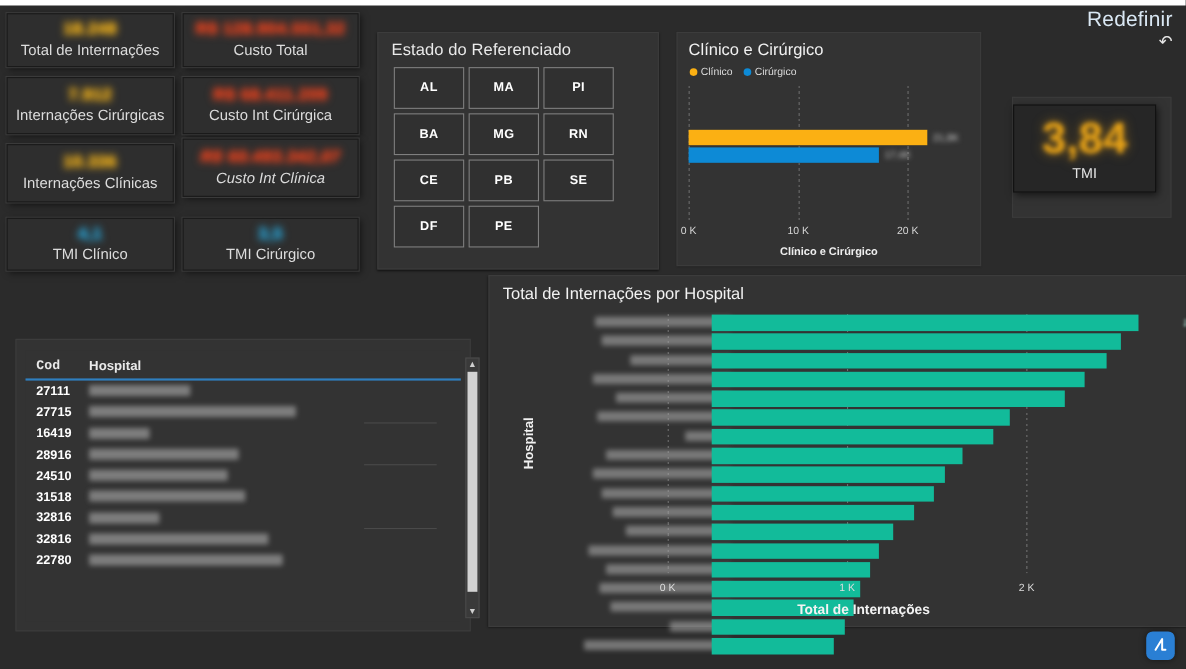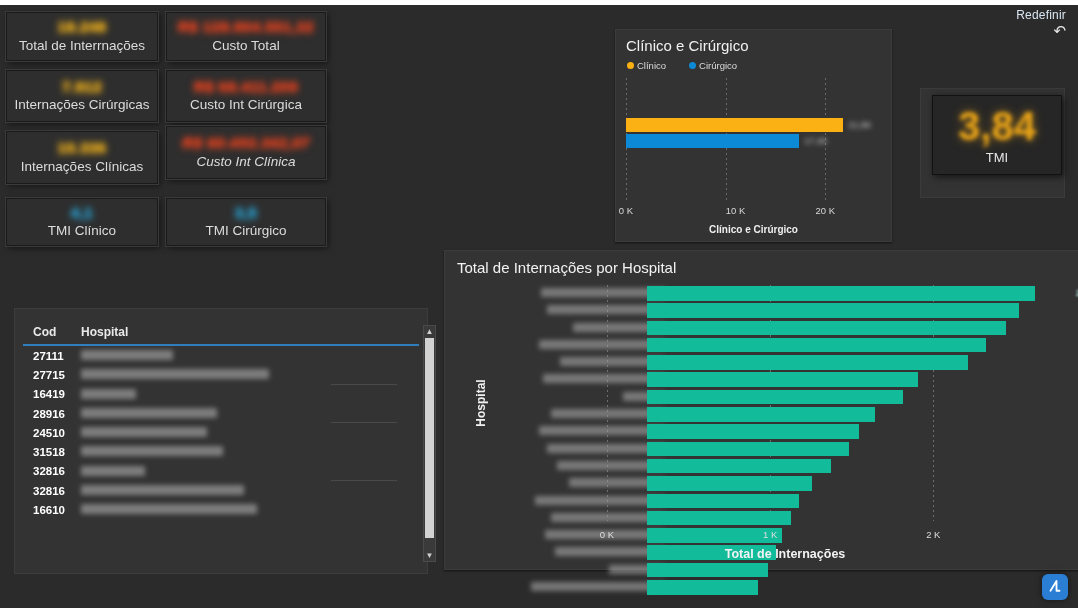--- a/index.html
+++ b/index.html
@@ -30,21 +30,21 @@
     filter:blur(3.2px);line-height:1.1;margin-bottom:3px;
     text-shadow:0 0 4px currentColor;
   }
   .kpi .lbl{font-size:13.5px;color:#dcdcdc;line-height:1.1;}
   .kpi.yellow .val{color:#f5b51c;}
   .kpi.red    .val{color:#e8431f;}
   .kpi.cyan   .val{color:#2aa6d8;}
 
   
   .redefinir{position:absolute;right:12px;top:8px;text-align:right;}
-  .redefinir .txt{font-size:12px;color:#d9e7f3;letter-spacing:.2px;}
+  .redefinir .txt{font-size:19px;color:#d9e7f3;letter-spacing:.2px;}
   .redefinir .undo{font-size:15px;color:#e9e9e9;margin-top:1px;line-height:1;}
   .tmibox{
     position:absolute;background:#262626;border:1px solid #111;
     box-sizing:border-box;display:flex;flex-direction:column;
     align-items:center;justify-content:center;
     box-shadow:2px 2px 7px rgba(0,0,0,.6);
   }
   .tmibox .val{
     font-size:40px;font-weight:bold;color:#e8a317;
     filter:blur(2.2px);text-shadow:0 0 10px rgba(232,163,23,.55);
@@ -58,21 +58,21 @@
   .state{
     width:64px;height:38px;box-sizing:border-box;
     border:1px solid #7f7f7f;background:#303030;
     display:flex;align-items:center;justify-content:center;
     font-size:11.5px;font-weight:bold;color:#ffffff;letter-spacing:.4px;
   }
   .state.empty{border:none;background:transparent;}
 
   
   .cc-title{font-size:15px;color:#f1f1f1;padding:7px 0 0 10px;}
-  .legend{display:flex;gap:23px;padding:6px 0 0 11px;font-size:9.5px;color:#dcdcdc;align-items:flex-end;}
+  .legend{display:flex;gap:10px;padding:6px 0 0 11px;font-size:9.5px;color:#dcdcdc;align-items:flex-end;}
   .legend span.dot{width:7px;height:7px;border-radius:50%;display:inline-block;margin-right:3px;vertical-align:middle;}
   .legend .item{display:flex;align-items:center;}
   .ccplot{position:absolute;left:10px;top:48px;right:8px;bottom:40px;}
   .gridv{position:absolute;top:0;bottom:0;width:1px;
          background:repeating-linear-gradient(to bottom,#6a6a6a 0 2px,transparent 2px 5px);}
   .ccbars{position:absolute;left:0;right:0;top:40px;}
   .ccbar{height:14px;margin-bottom:2px;position:relative;}
   .ccbar .fill{height:100%;}
   .ccbar .dlabel{
     position:absolute;top:0;height:14px;line-height:14px;font-size:9px;
@@ -88,21 +88,21 @@
     display:flex;align-items:center;padding:0 8px;
   }
   .searchbox .ph{flex:1;font-size:12.5px;color:#8d8d8d;}
   .searchbox .mag{width:14px;height:14px;position:relative;}
   .eraser{position:absolute;width:26px;height:26px;display:flex;align-items:center;justify-content:center;}
 
   
   .tablewrap{position:absolute;background:#333;box-sizing:border-box;overflow:hidden;}
   .thead{display:flex;padding:6px 0 5px 10px;font-size:12px;font-weight:bold;color:#e9e9e9;
          border-bottom:2px solid #2f7fbf;}
-  .thead .c1{width:48px;}
+  .thead .c1{width:48px;font-family:Liberation Mono, monospace;}
   .trow{display:flex;align-items:center;height:19.3px;padding-left:10px;font-size:11.5px;}
   .trow .c1{width:48px;color:#ffffff;font-weight:bold;}
   .trow .c2{flex:1;position:relative;height:100%;}
   .blurtext{
     position:absolute;left:0;top:4px;height:10px;border-radius:1px;
     background:#9a9a9a;filter:blur(2.6px);opacity:.72;
   }
   .rowline{position:absolute;left:250px;right:22px;bottom:0;height:1px;background:#4a4a4a;}
 
   .vscroll{position:absolute;width:11px;background:#3a3a3a;border:1px solid #4a4a4a;box-sizing:border-box;}
@@ -179,26 +179,43 @@
         <div class="lbl">TMI Cirúrgico</div>
       </div>
     </div>
 
   <div class="redefinir">
     <div class="txt">Redefinir</div>
     <div class="undo">↶</div>
   </div>
 
   <div class="obj" style="left:920px;top:88px;width:145px;height:110px;background:#333;border-color:#3b3b3b;">
-    <div class="tmibox" style="left:11px;top:6px;width:130px;height:80px;">
+    <div class="tmibox" style="left:0;top:6px;width:130px;height:80px;">
       <div class="val">3,84</div>
       <div class="lbl">TMI</div>
     </div>
   </div>
 
+  <div class="obj sunken" style="left:343px;top:29px;width:256px;height:216px;">
+    <div class="panel-title">Estado do Referenciado</div>
+    <div class="states" id="state-list">
+        <div class="state">AL</div>
+        <div class="state">MA</div>
+        <div class="state">PI</div>
+        <div class="state">BA</div>
+        <div class="state">MG</div>
+        <div class="state">RN</div>
+        <div class="state">CE</div>
+        <div class="state">PB</div>
+        <div class="state">SE</div>
+        <div class="state">DF</div>
+        <div class="state">PE</div>
+        <div class="state empty"></div>
+      </div>
+  </div>
 
   <div class="obj sunken" style="left:615px;top:29px;width:277px;height:213px;">
     <div class="cc-title">Clínico e Cirúrgico</div>
     <div class="legend" id="cc-legend">
         <div class="item">
           <span class="dot" style="background: rgb(251, 176, 19);"></span>
           <span>Clínico</span>
         </div>
         <div class="item">
           <span class="dot" style="background: rgb(13, 138, 214);"></span>
@@ -218,21 +235,21 @@
             <div class="dlabel" style="left: 217.162px;">21,8K</div>
           </div>
           <div class="ccbar">
             <div class="fill" style="width: 173.331px; background: rgb(13, 138, 214);"></div>
             <div class="dlabel" style="left: 173.331px;">17,4K</div>
           </div>
         </div>
     </div>
     <div class="ccaxis" id="cc-axis">
         <div class="tick" style="left: 0px;">0 K</div>
-        <div class="tick" style="left: 99.6154px; margin-left: 10px;">10 K</div>
+        <div class="tick" style="left: 99.6154px;">10 K</div>
         <div class="tick" style="left: 199.231px;">20 K</div>
       </div>
     <div class="ccxlabel">Clínico e Cirúrgico</div>
   </div>
 
 
   <div class="obj" style="left:14px;top:308px;width:414px;height:266px;background:#333;border-color:#3d3d3d;">
     <div class="tablewrap" style="left:8px;top:10px;width:396px;height:246px;">
       <div class="thead">
         <div class="c1">Cod</div>
@@ -284,21 +301,21 @@
               <div class="rowline"></div>
             </div>
           </div>
           <div class="trow">
             <div class="c1">32816</div>
             <div class="c2">
               <div class="blurtext" style="width: 163px;"></div>
             </div>
           </div>
           <div class="trow">
-            <div class="c1">16610</div>
+            <div class="c1">22780</div>
             <div class="c2">
               <div class="blurtext" style="width: 176px;"></div>
             </div>
           </div>
         </div>
     </div>
     <div class="vscroll" style="left:408px;top:16px;width:13px;height:237px;">
       <div class="arrow" style="top:0;">▲</div>
       <div class="thumb" style="top:12px;height:200px;"></div>
       <div class="arrow" style="bottom:0;">▼</div>

